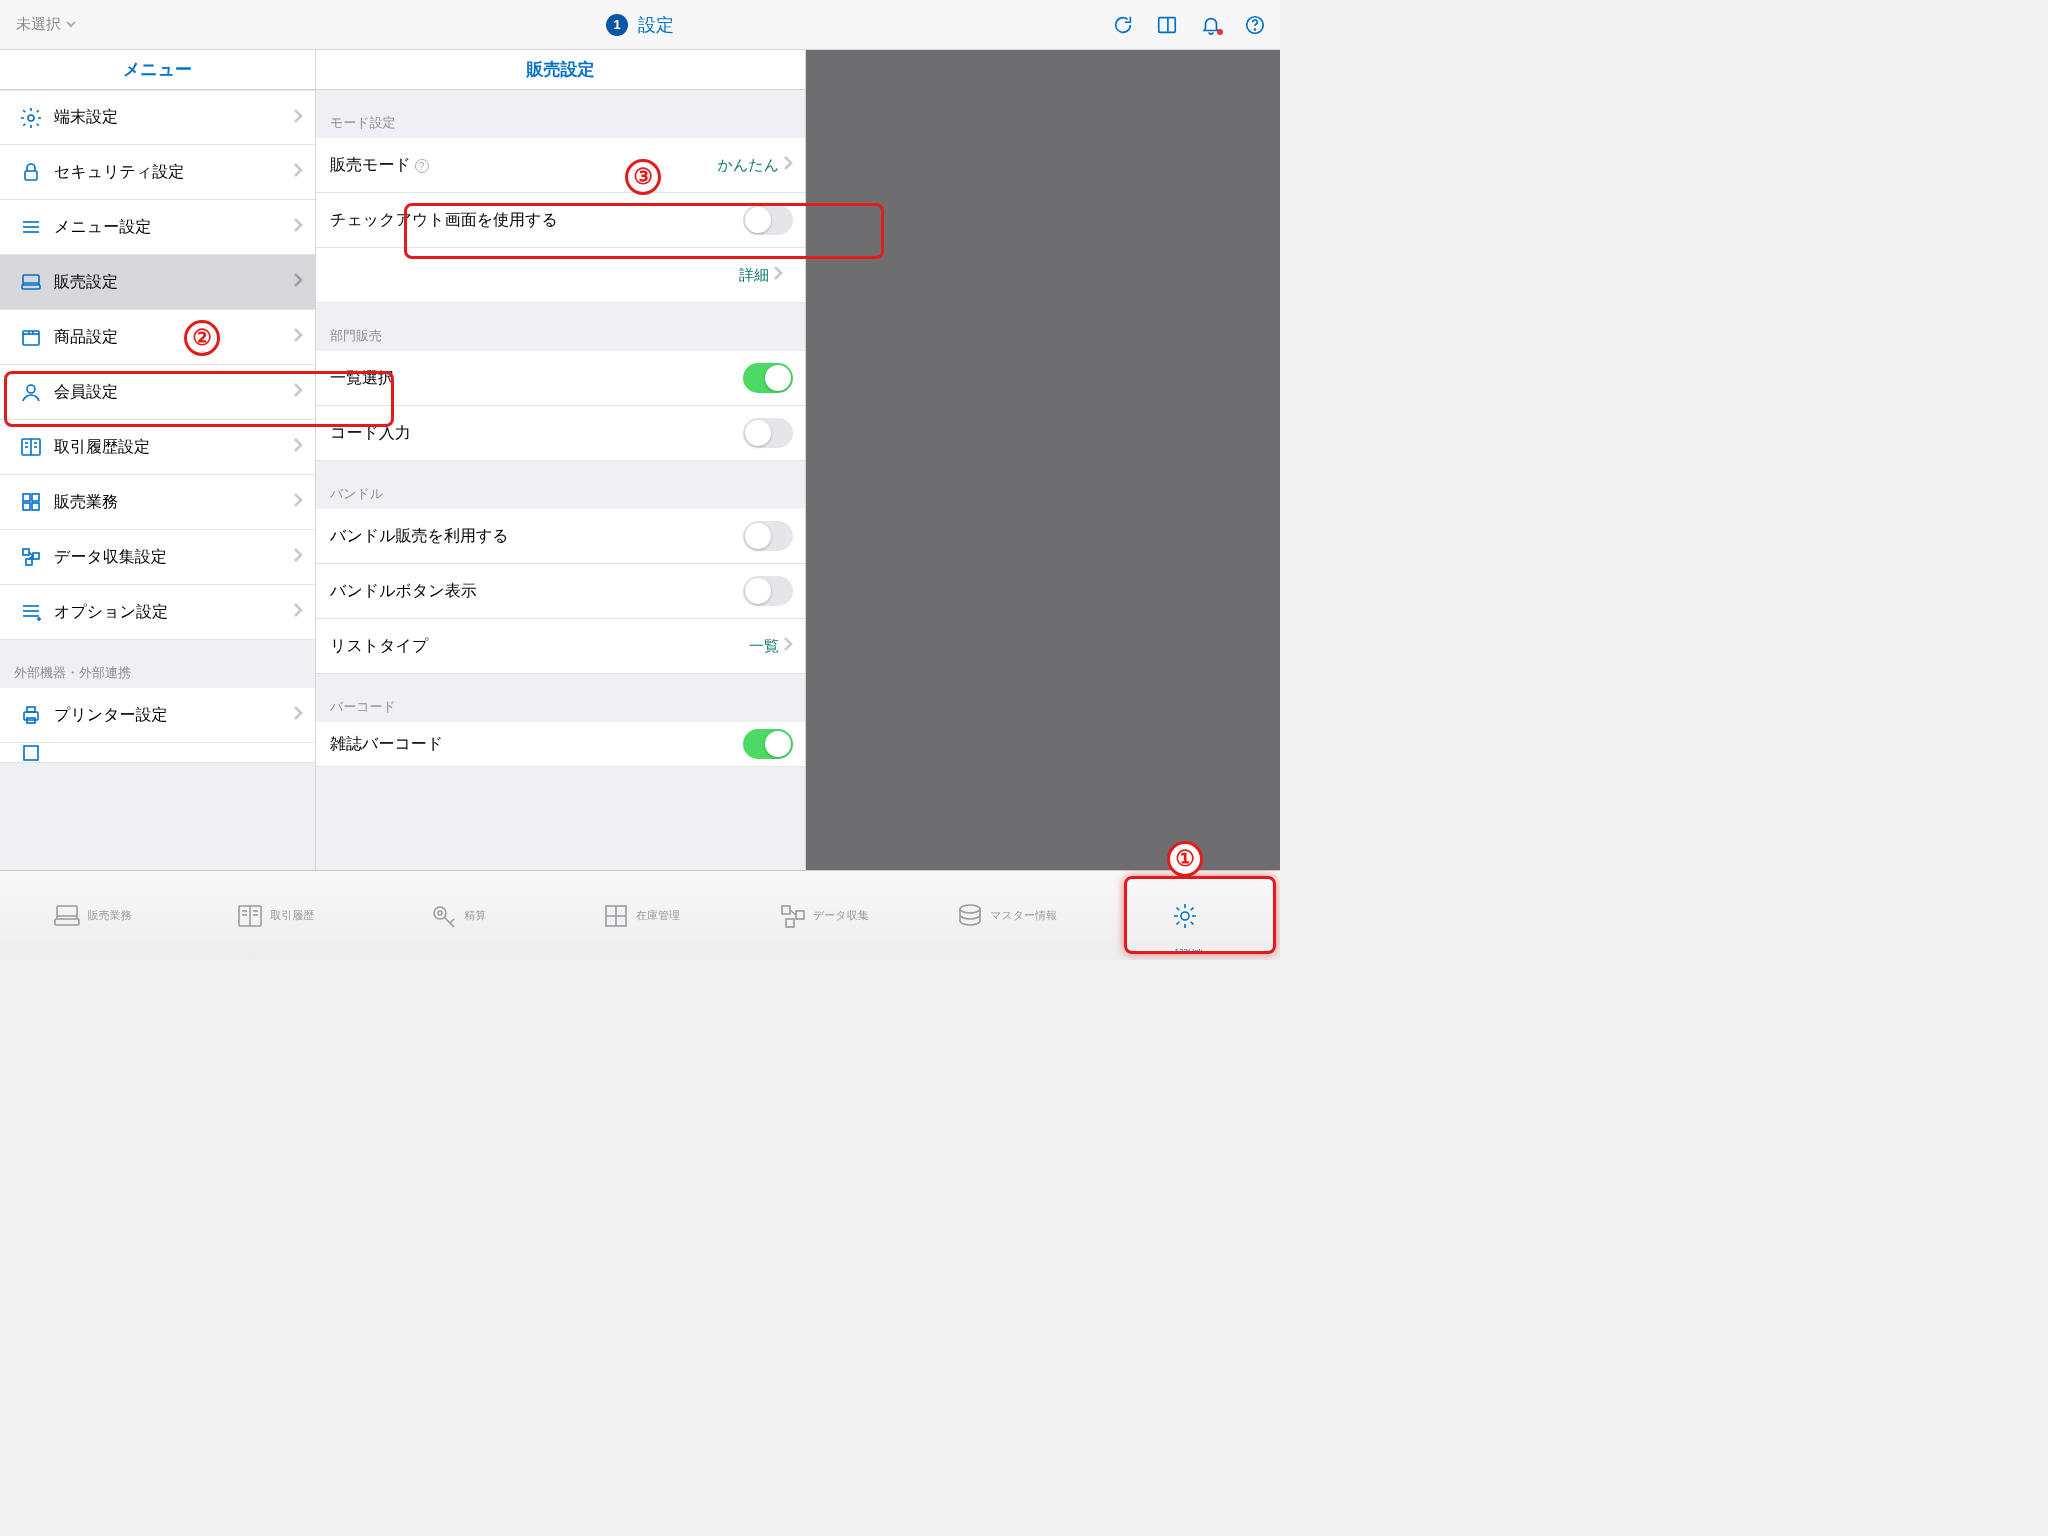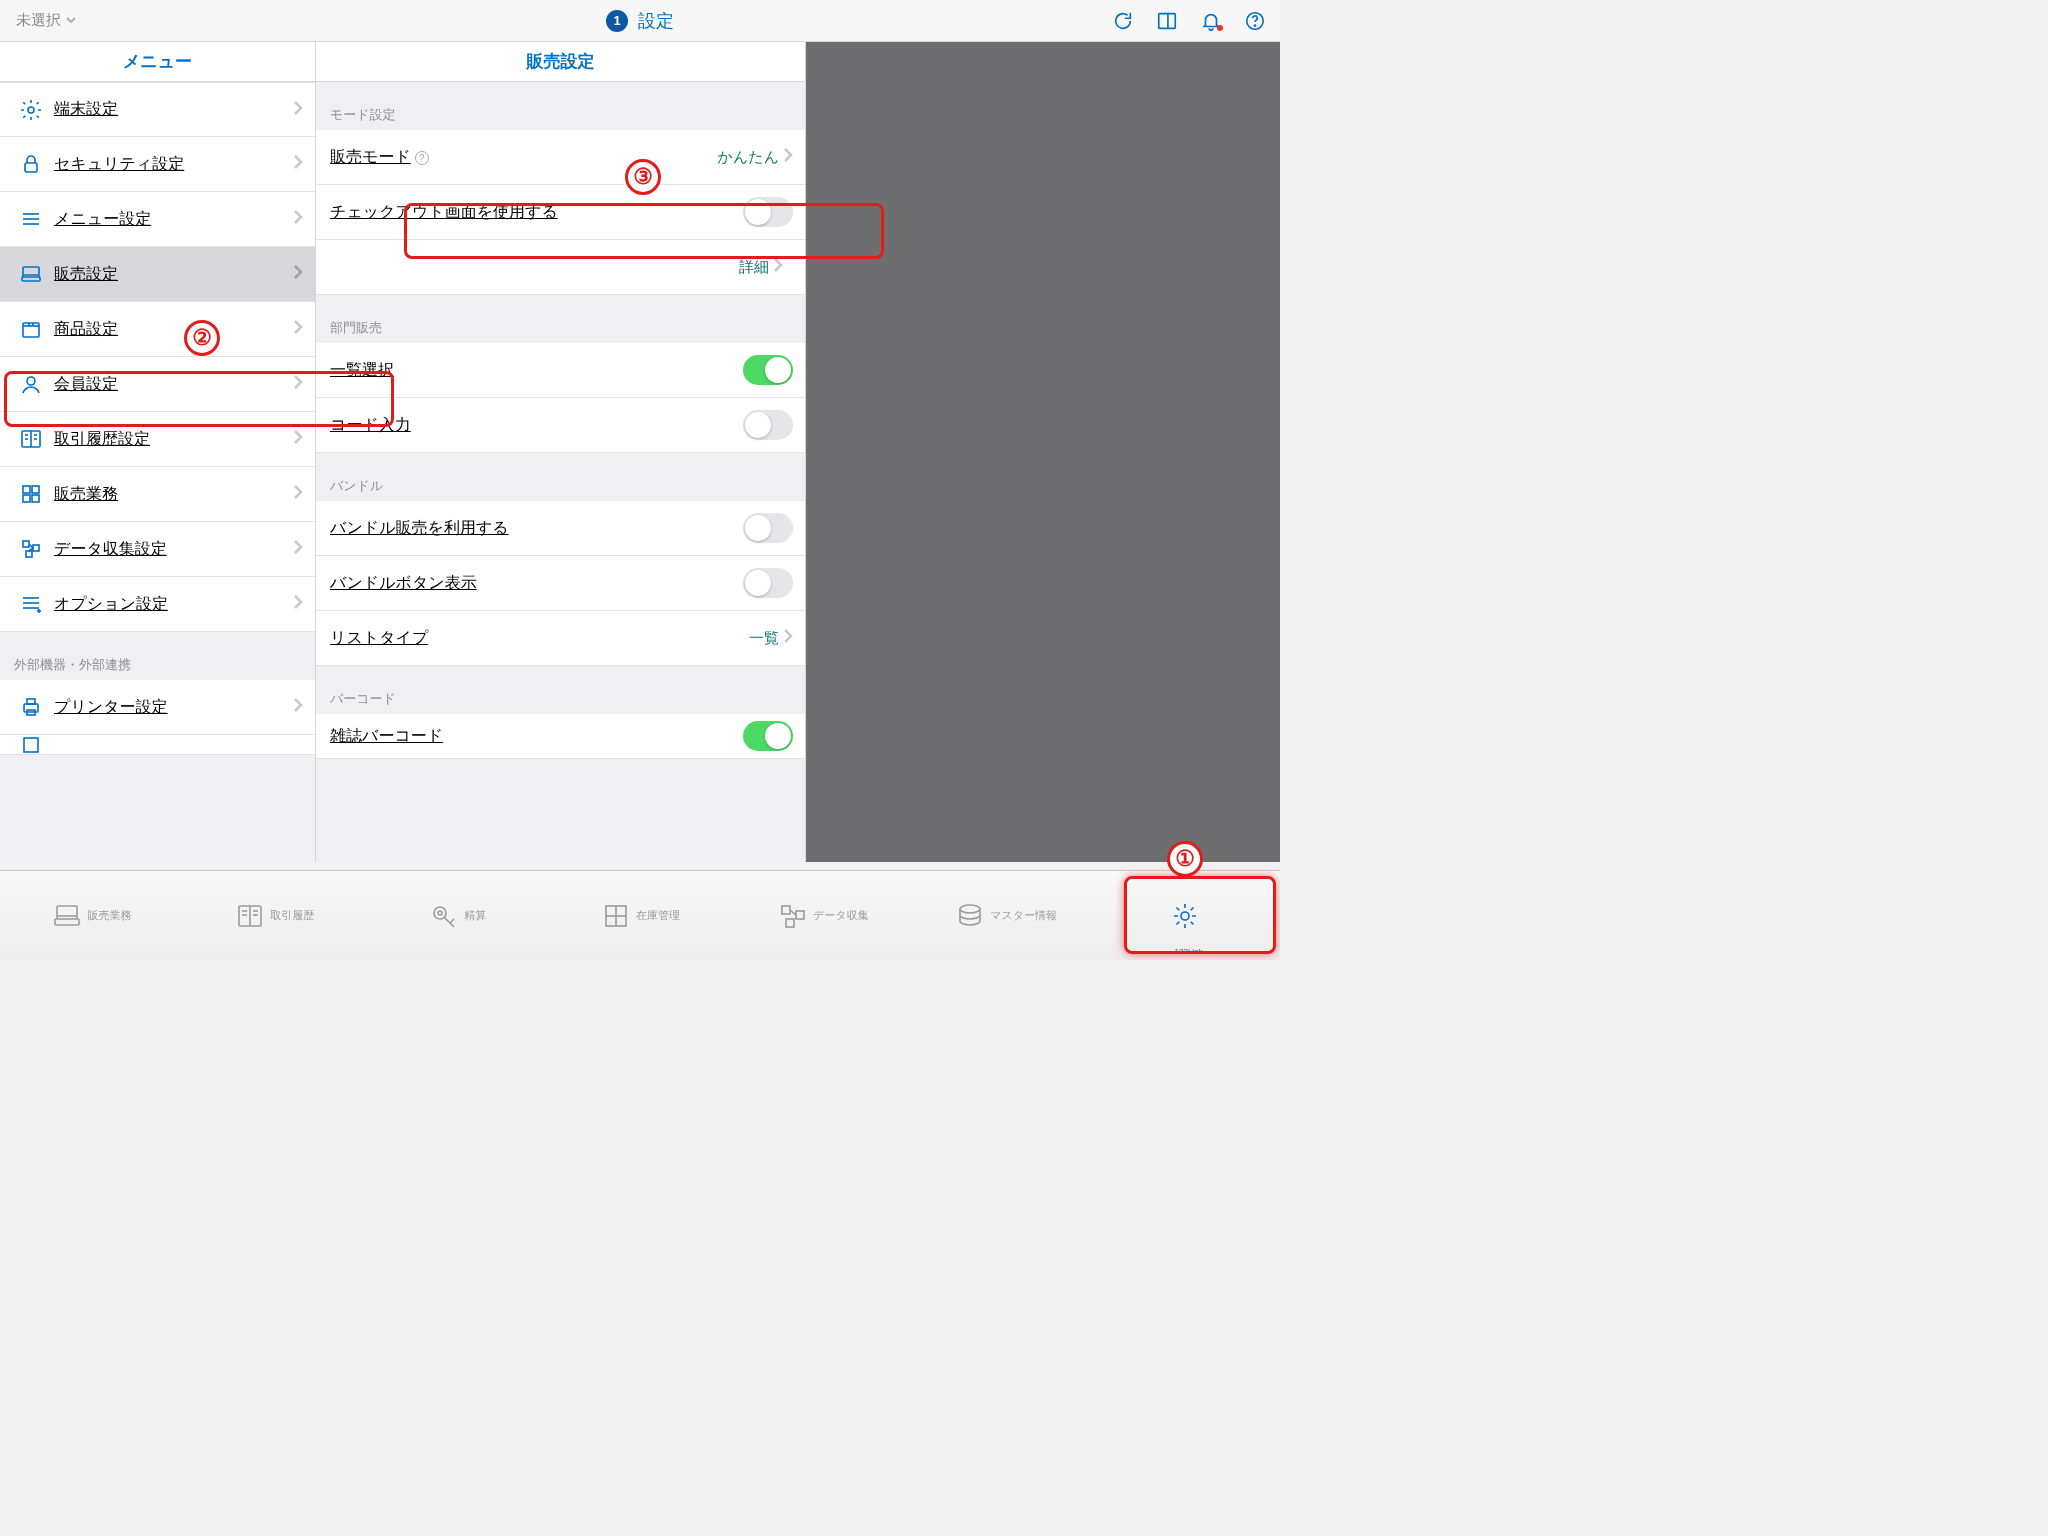--- a/index.html
+++ b/index.html
@@ -7,21 +7,21 @@
   font-family: -apple-system, "Hiragino Sans", "Hiragino Kaku Gothic ProN", sans-serif;
   background: #f2f2f2;
   width: 1280px;
   height: 960px;
   overflow: hidden;
   position: relative;
 }
 
 .topbar {
   position: relative;
-  height: 42px;
+  height: 50px;
   background: #f7f7f7;
   border-bottom: 1px solid #d6d6d6;
   display: flex;
   align-items: center;
 }
 .topbar .left {
   position: absolute; left: 16px;
   color: #8a8a8a;
   font-size: 15px;
   display: flex; align-items: center; gap: 4px;
@@ -88,21 +88,21 @@
   border-bottom: 1px solid #e3e3e6;
   display: flex; align-items: center;
   padding: 0 12px 0 14px;
   font-size: 16px;
   color: #000;
   position: relative;
 }
 .cell:first-of-type { border-top: 1px solid #e3e3e6; }
 .cell .cell-icon { width: 34px; display:flex; justify-content:center; color:#0070c9; }
 .cell .cell-icon svg { width:24px; height:24px; stroke:currentColor; fill:none; stroke-width:1.6; }
-.cell .label { flex: 1; padding-left: 6px; text-decoration: underline; }
+.cell .label { flex: 1; padding-left: 6px; }
 .cell .value { color:#0f766e; font-size:15px; margin-right:4px; }
 .cell .chev svg { width:10px; height:16px; stroke:#c7c7cc; fill:none; stroke-width:2.5; }
 .cell.selected { background:#d8d8dc; }
 .cell.selected .chev svg { stroke:#a0a0a5; }
 
 
 .toggle { width:50px; height:30px; border-radius:15px; background:#e5e5ea; position:relative; }
 .toggle::after { content:""; position:absolute; width:26px; height:26px; border-radius:50%; background:#fff; top:2px; left:2px; box-shadow:0 1px 3px rgba(0,0,0,0.25); }
 .toggle.on { background:#4cd964; }
 .toggle.on::after { left:auto; right:2px; }

